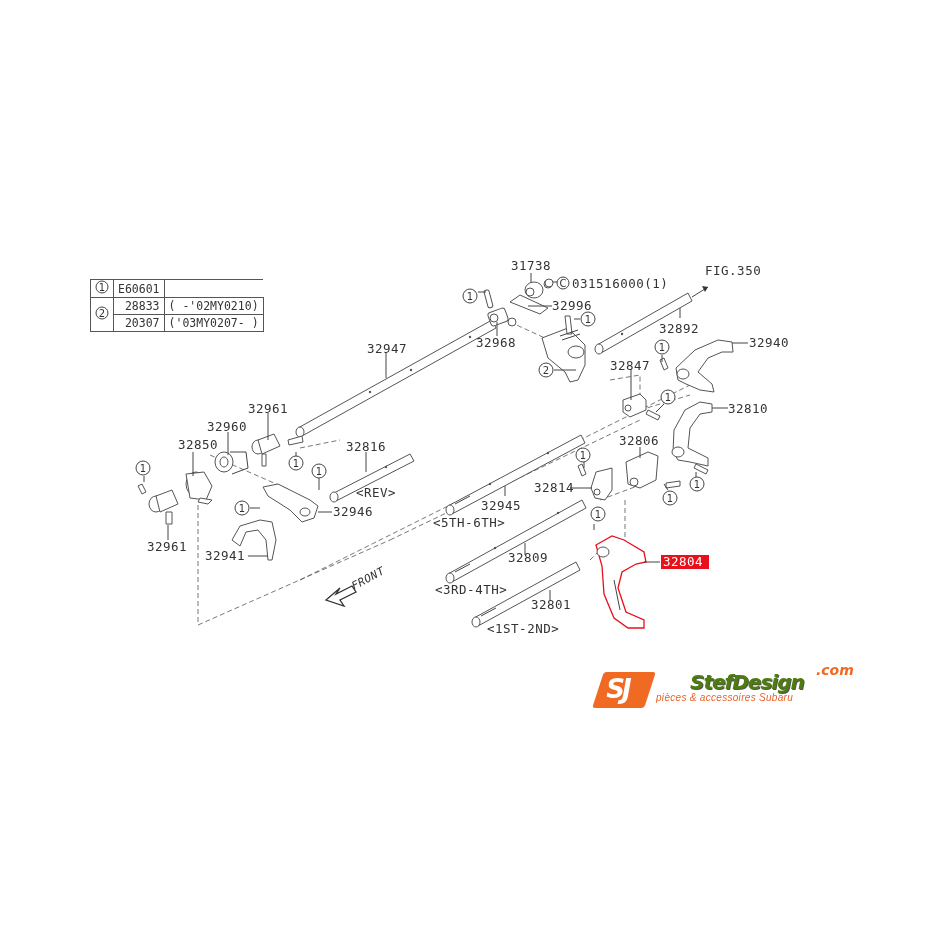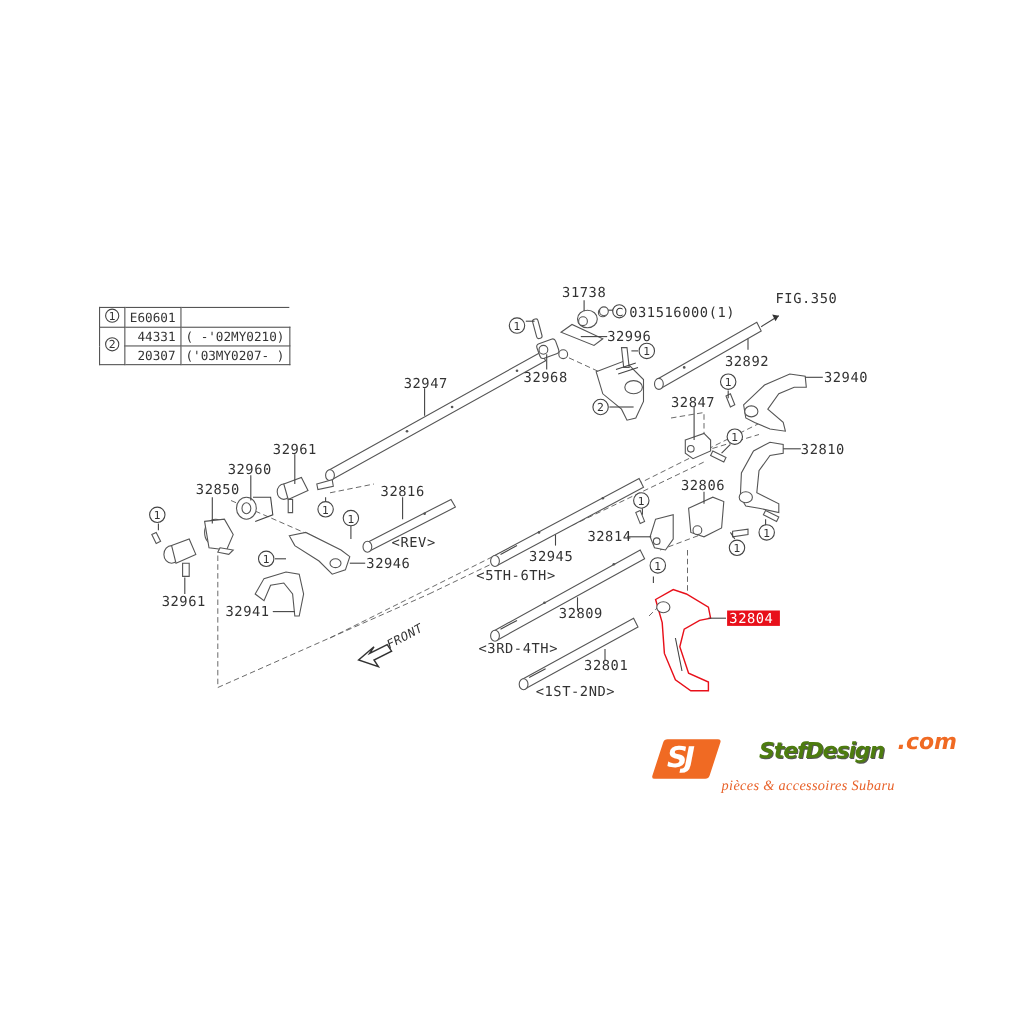--- a/index.html
+++ b/index.html
@@ -13,22 +13,22 @@
   .circ { stroke:#444; stroke-width:1; fill:#fff; }
   .cnum { font-family:"DejaVu Sans", sans-serif; font-size:10px; fill:#333; text-anchor:middle; }
   .hl { fill:#e8101a; }
   .hl-txt { fill:#ffffff; font-family:"DejaVu Sans Mono", monospace; font-size:12.5px; letter-spacing:0.5px; }
   .legend td { border:1px solid #555; padding:0 4px; font-family:"DejaVu Sans Mono", monospace; font-size:11.5px; color:#333; height:16px;text-align:right; }
   #legend { position:absolute; left:90px; top:279px; border-collapse:collapse; background:#fff; }
   .logo { position:absolute; left:590px; top:668px; width:270px; height:50px; }
   .logo-mark { position:absolute; left:8px; top:4px; width:52px; height:36px; background:#f06a23; transform:skewX(-18deg); border-radius:3px; }
   .logo-mark span { position:absolute; left:8px; top:2px; font-family:"DejaVu Sans", sans-serif; font-weight:bold; font-style:italic; font-size:26px; color:#fff; transform:skewX(18deg); letter-spacing:-3px; }
   .logo-name { position:absolute; left:64px; top:2px; font-family:"DejaVu Sans", sans-serif; font-weight:bold; font-style:italic; font-size:20px; color:#4d7c0f; letter-spacing:-1px; text-shadow:1px 1px 0 #555;margin-left:36px; }
-  .logo-com { position:absolute; left:226px; top:-6px; font-family:"DejaVu Sans", sans-serif; font-weight:bold; font-style:italic; font-size:20px; color:#f06a23; }
-  .logo-tag { position:absolute; left:66px; top:38px; font-family:Liberation Serif, serif; font-style:italic; font-size:13px; color:#e8622a; letter-spacing:0.3px; }
+  .logo-com { position:absolute; left:226px; top:-6px; font-family:"DejaVu Sans", sans-serif; font-weight:bold; font-style:italic; font-size:14px; color:#f06a23; }
+  .logo-tag { position:absolute; left:66px; top:24px; font-family:Liberation Sans, sans-serif; font-style:italic; font-size:10px; color:#e8622a; letter-spacing:0.3px; }
 </style>
 </head>
 <body>
 
 <table id="legend" class="legend">
   <tbody>
       <tr>
     <td style="text-align:center;">
       <svg width="14" height="14">
             <circle cx="7" cy="7" r="6" fill="#fff" stroke="#444"></circle>
@@ -38,21 +38,21 @@
     <td>E60601</td>
     <td style="border:none;border-top:1px solid #555;"></td>
   </tr>
   <tr>
     <td rowspan="2" style="text-align:center;">
       <svg width="14" height="14">
             <circle cx="7" cy="7" r="6" fill="#fff" stroke="#444"></circle>
             <text x="7" y="10.5" class="cnum">2</text>
           </svg>
     </td>
-    <td>44331</td>
+    <td>28833</td>
     <td>( -'02MY0210)</td>
   </tr>
   <tr>
     <td>20307</td>
     <td>('03MY0207- )</td>
   </tr>
 </tbody>
   </table>
 
 <svg id="diagram" viewBox="0 0 931 931">

